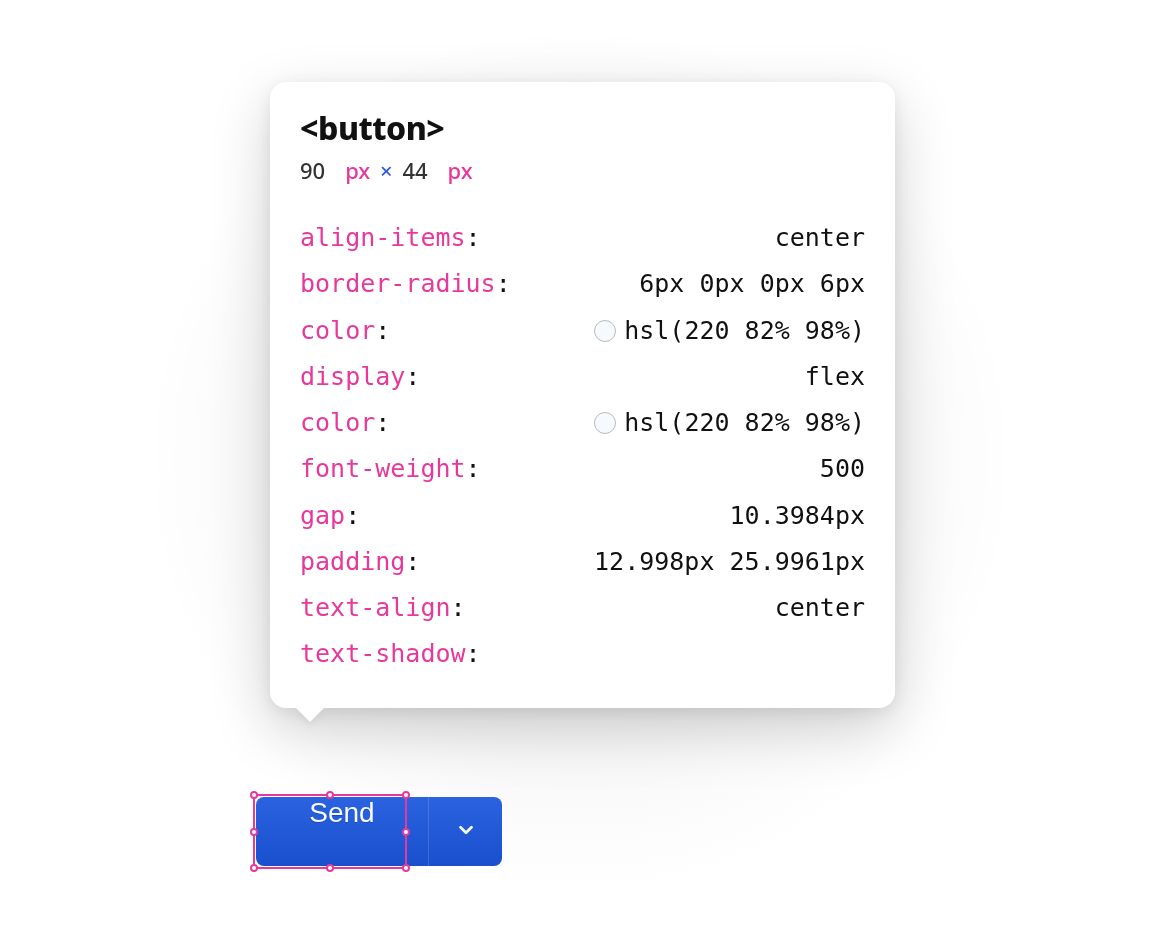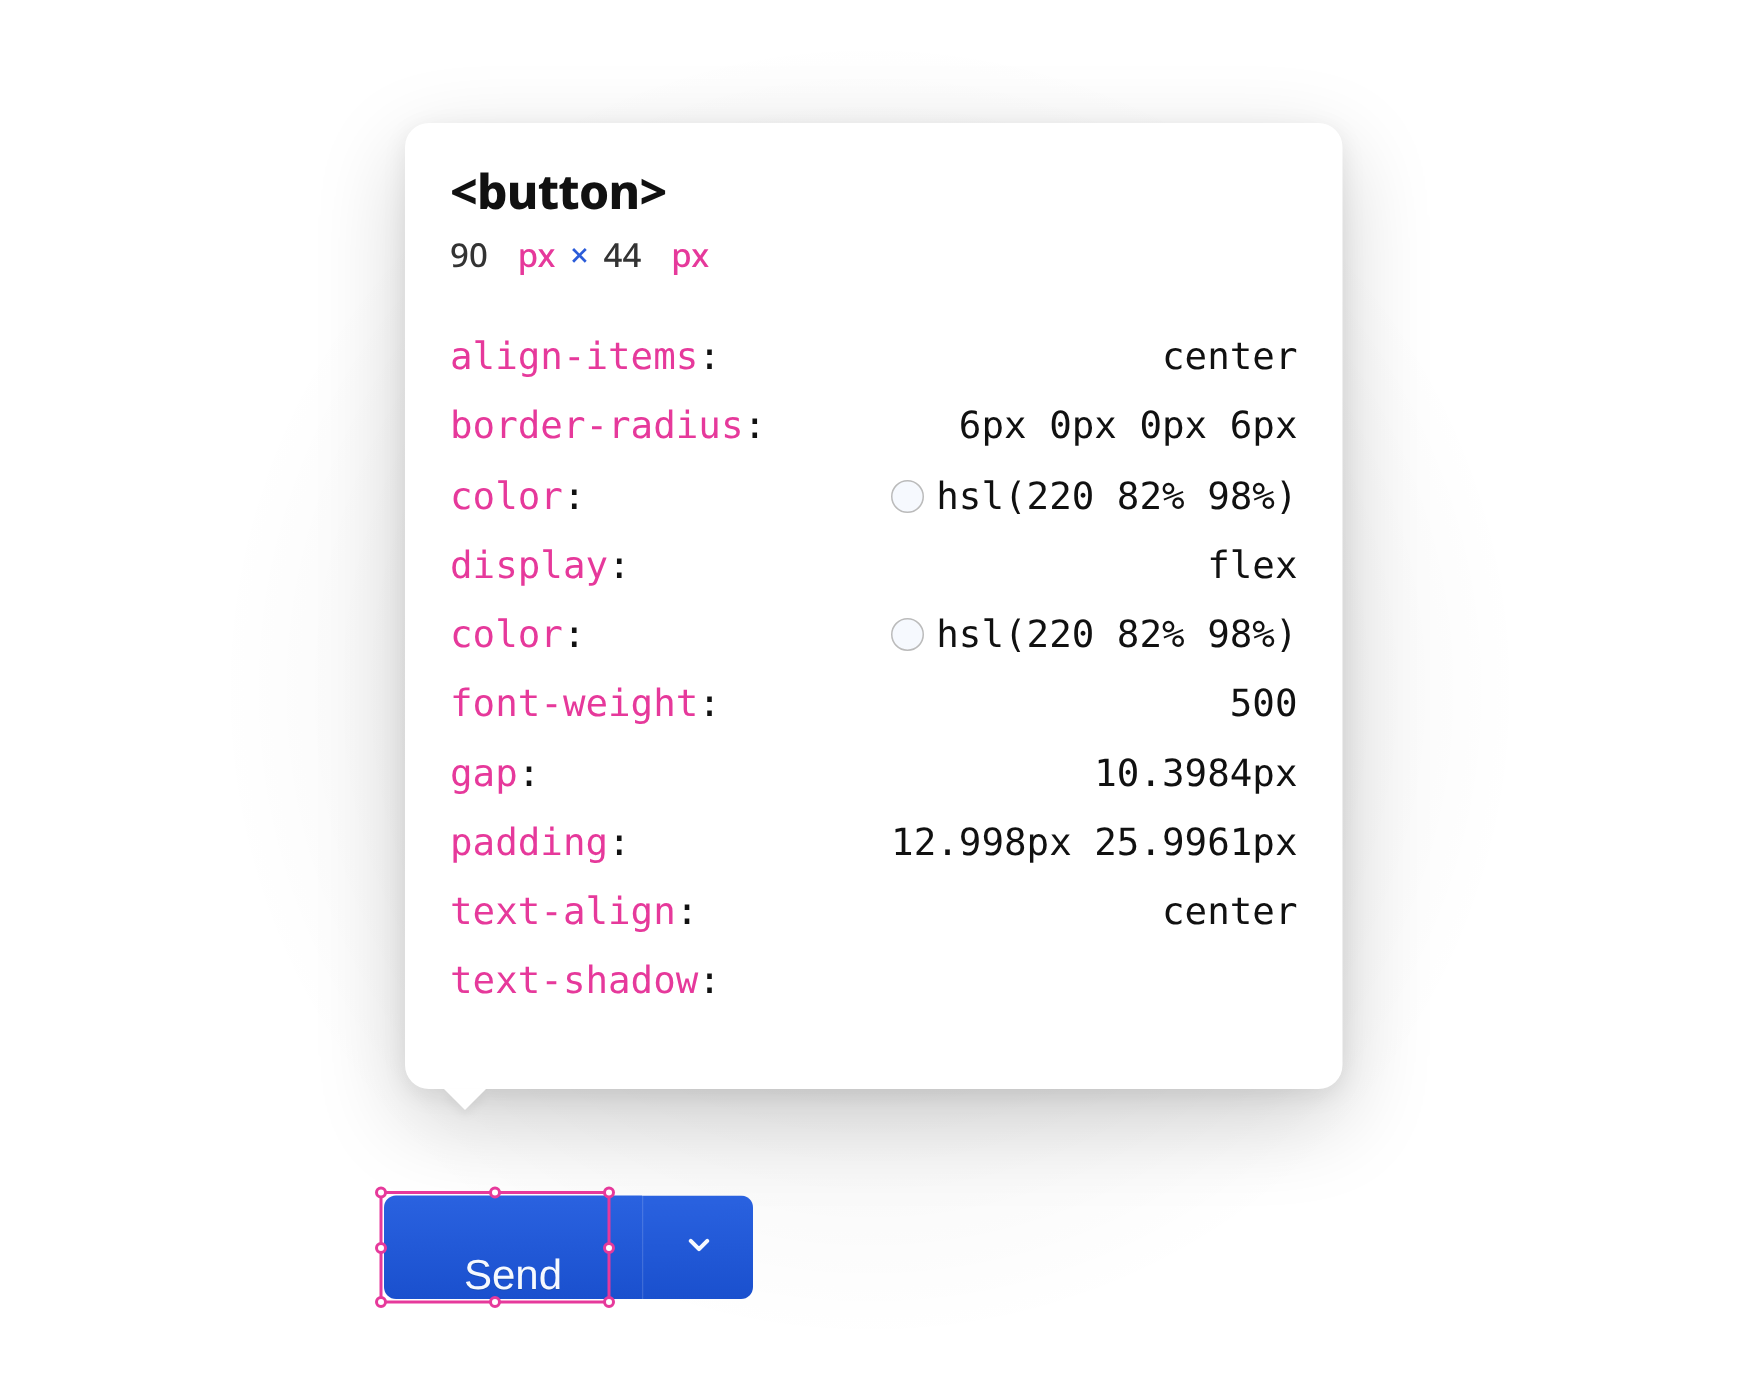--- a/index.html
+++ b/index.html
@@ -21,21 +21,21 @@
     pointer-events: none;
   }
   .tooltip {
     position: absolute;
     left: 270px;
     top: 82px;
     width: 625px;
     background: #ffffff;
     border-radius: 16px;
     box-shadow: 0 20px 60px rgba(0,0,0,0.18), 0 4px 16px rgba(0,0,0,0.08);
-    padding: 24px 30px 48px 30px;
+    padding: 24px 30px 30px 30px;
   }
   .tooltip::after {
     content: "";
     position: absolute;
     left: 26px;
     bottom: -14px;
     width: 0;
     height: 0;
     border-left: 14px solid transparent;
     border-right: 14px solid transparent;
@@ -106,21 +106,21 @@
     top: 797px;
     display: flex;
     height: 69px;
   }
   .btn-send {
     width: 172px;
     height: 69px;
     background: linear-gradient(180deg, #2a62e0 0%, #1a50ce 100%);
     color: hsl(220 82% 98%);
     display: flex;
-    align-items: flex-end;
+    align-items: flex-start;
     justify-content: center;
     border-radius: 8px 0 0 8px;
     font-weight: 500;
     font-size: 28px;
     text-shadow: 0 1px 0 hsl(220 75% 40%);
     border: none;
     cursor: pointer;
   }
   .btn-dd {
     width: 74px;

